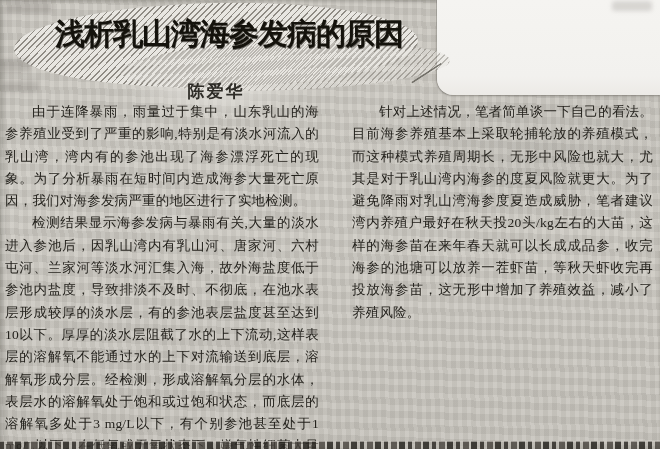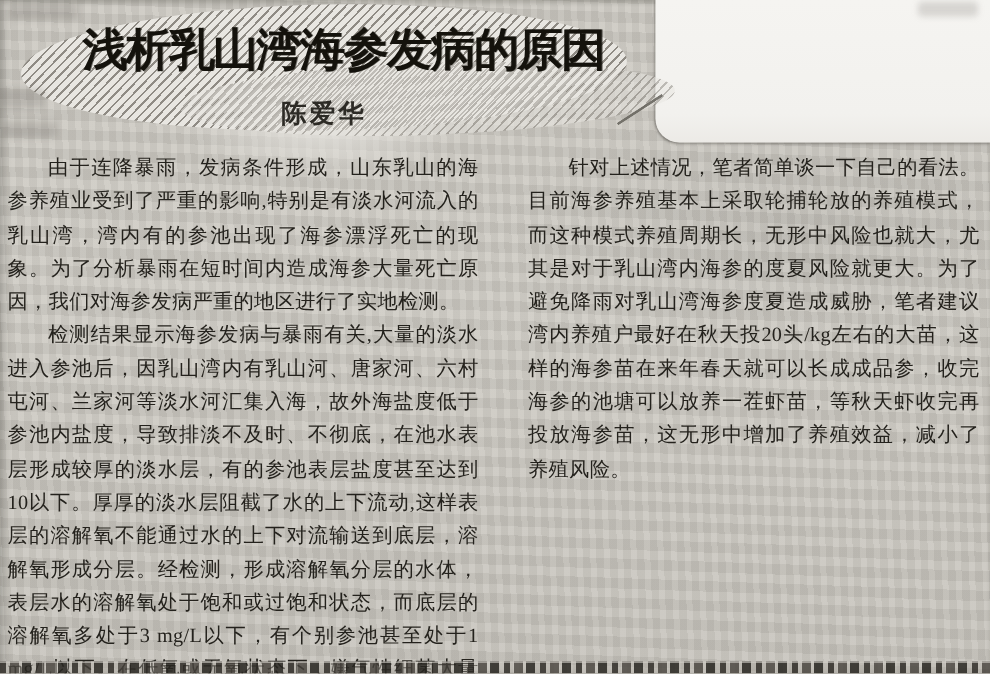--- a/index.html
+++ b/index.html
@@ -40,21 +40,21 @@
   }
   .title{
     position:absolute;left:40px;top:17px;width:378px;margin:0;
     text-align:center;font-size:30px;line-height:34px;font-weight:700;
     letter-spacing:-1px;color:#14120c;
     font-family:"DejaVu Serif","Liberation Serif",serif;
     text-shadow:0.6px 0.6px 0 rgba(20,18,12,.55);
     white-space:nowrap;
   }
   .author{
-    position:absolute;left:0;top:64px;width:432px;margin:0;
+    position:absolute;left:0;top:80px;width:432px;margin:0;
     text-align:center;font-size:17px;font-weight:600;letter-spacing:2px;color:#2d2b26;
   }
   
   .slash{
     position:absolute;left:411px;top:82px;width:36px;height:0;
     border-top:2px solid rgba(100,97,90,.85);
     transform:rotate(-33deg);transform-origin:0 0;border-radius:2px;
   }
   
   .col{position:absolute;top:101px;color:#24221d;}
@@ -96,21 +96,21 @@
   <div class="author">陈爱华</div>
 
   <div class="slash"></div>
 
   <div class="smudge sm1"></div>
   <div class="smudge sm2"></div>
   <div class="smudge sm3"></div>
   <div class="smudge sm4"></div>
 
   <div class="col col-left">
-    <p class="para indent">由于连降暴雨，发病条件形成，山东乳山的海参养殖业受到了严重的影响,特别是有淡水河流入的乳山湾，湾内有的参池出现了海参漂浮死亡的现象。为了分析暴雨在短时间内造成海参大量死亡原因，我们对海参发病严重的地区进行了实地检测。</p>
+    <p class="para indent">由于连降暴雨，雨量过于集中，山东乳山的海参养殖业受到了严重的影响,特别是有淡水河流入的乳山湾，湾内有的参池出现了海参漂浮死亡的现象。为了分析暴雨在短时间内造成海参大量死亡原因，我们对海参发病严重的地区进行了实地检测。</p>
     <p class="para indent">检测结果显示海参发病与暴雨有关,大量的淡水进入参池后，因乳山湾内有乳山河、唐家河、六村屯河、兰家河等淡水河汇集入海，故外海盐度低于参池内盐度，导致排淡不及时、不彻底，在池水表层形成较厚的淡水层，有的参池表层盐度甚至达到10以下。厚厚的淡水层阻截了水的上下流动,这样表层的溶解氧不能通过水的上下对流输送到底层，溶解氧形成分层。经检测，形成溶解氧分层的水体，表层水的溶解氧处于饱和或过饱和状态，而底层的溶解氧多处于3 mg/L以下，有个别参池甚至处于1 mg/L以下。在低氧或无氧状态下，嫌气性细菌大量繁殖，池底的</p>
   </div>
 
   <div class="col col-right">
     <p class="para indent"><span>针对上述情况，笔者简单谈一下自己的看法。目前海参养殖基本上采取轮捕轮放的养殖模式，而这种模式养殖周期长，无形中风险也就大，尤其是对于乳山湾内海参的度夏风险就更大。为了避免降雨对乳山湾海参度夏造成威胁，笔者建议湾内养殖户最好在秋天投20头/kg左右的大苗，这样的海参苗在来年春天就可以长成成品参，收完海参的池塘可以放养一茬虾苗，等秋天虾收完再投放海参苗，这无形中增加了养殖效益，减小了养殖风险。</span></p>
   </div>
 
   <div class="cutstrip"></div>
 
 </div>

